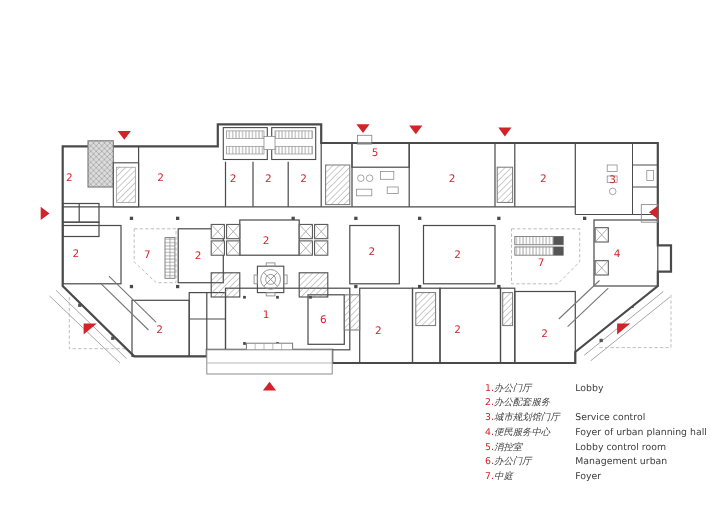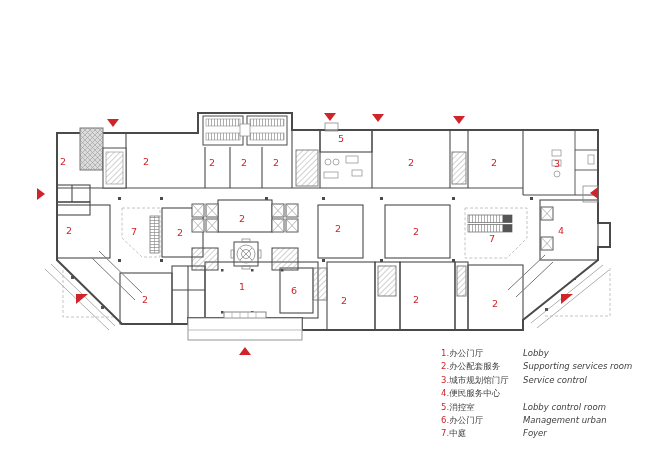--- a/index.html
+++ b/index.html
@@ -4,22 +4,22 @@
 <style>
   html,body{margin:0;padding:0;background:#fff;}
   #stage{position:relative;width:650px;height:459px;background:#ffffff;overflow:hidden;
          font-family:"DejaVu Sans","Liberation Sans",sans-serif;}
   #plan-svg{position:absolute;left:0;top:0;}
   .rlabel{font-family:"DejaVu Sans","Liberation Sans",sans-serif;font-size:9.5px;fill:#d1232a;text-anchor:middle;}
   .legend{position:absolute;left:441px;top:347px;width:205px;font-size:8.5px;line-height:13.4px;color:#3d3d3d;}
   .lrow{display:flex;white-space:nowrap;}
   .lcol1{display:flex;width:82px;flex:0 0 82px;}
   .lnum{color:#d1232a;}
-  .lzh{color:#3d3d3d;}
-  .len{color:#3d3d3d;font-style:italic;}
+  .lzh{color:#3d3d3d;font-style:italic;}
+  .len{color:#3d3d3d;}
 </style>
 </head>
 <body>
 
 <div id="stage">
   <svg id="plan-svg" width="650" height="459" viewBox="0 0 650 459">
     <defs>
       <pattern id="hatch" width="4" height="4" patternUnits="userSpaceOnUse" patternTransform="rotate(45)">
         <line x1="0" y1="0" x2="0" y2="4" stroke="#8a8a8a" stroke-width="0.8"></line>
       </pattern>
@@ -244,34 +244,34 @@
           <span class="lnum">1.</span>
           <span class="lzh">办公门厅</span>
         </span>
         <span class="len">Lobby</span>
       </div>
     <div class="lrow">
         <span class="lcol1">
           <span class="lnum">2.</span>
           <span class="lzh">办公配套服务</span>
         </span>
-        <span class="len">Supporting services room</span>
       </div>
     <div class="lrow">
         <span class="lcol1">
           <span class="lnum">3.</span>
           <span class="lzh">城市规划馆门厅</span>
         </span>
         <span class="len">Service control</span>
       </div>
     <div class="lrow">
         <span class="lcol1">
           <span class="lnum">4.</span>
           <span class="lzh">便民服务中心</span>
         </span>
+        <span class="len">Foyer of urban planning hall</span>
       </div>
     <div class="lrow">
         <span class="lcol1">
           <span class="lnum">5.</span>
           <span class="lzh">消控室</span>
         </span>
         <span class="len">Lobby control room</span>
       </div>
     <div class="lrow">
         <span class="lcol1">

